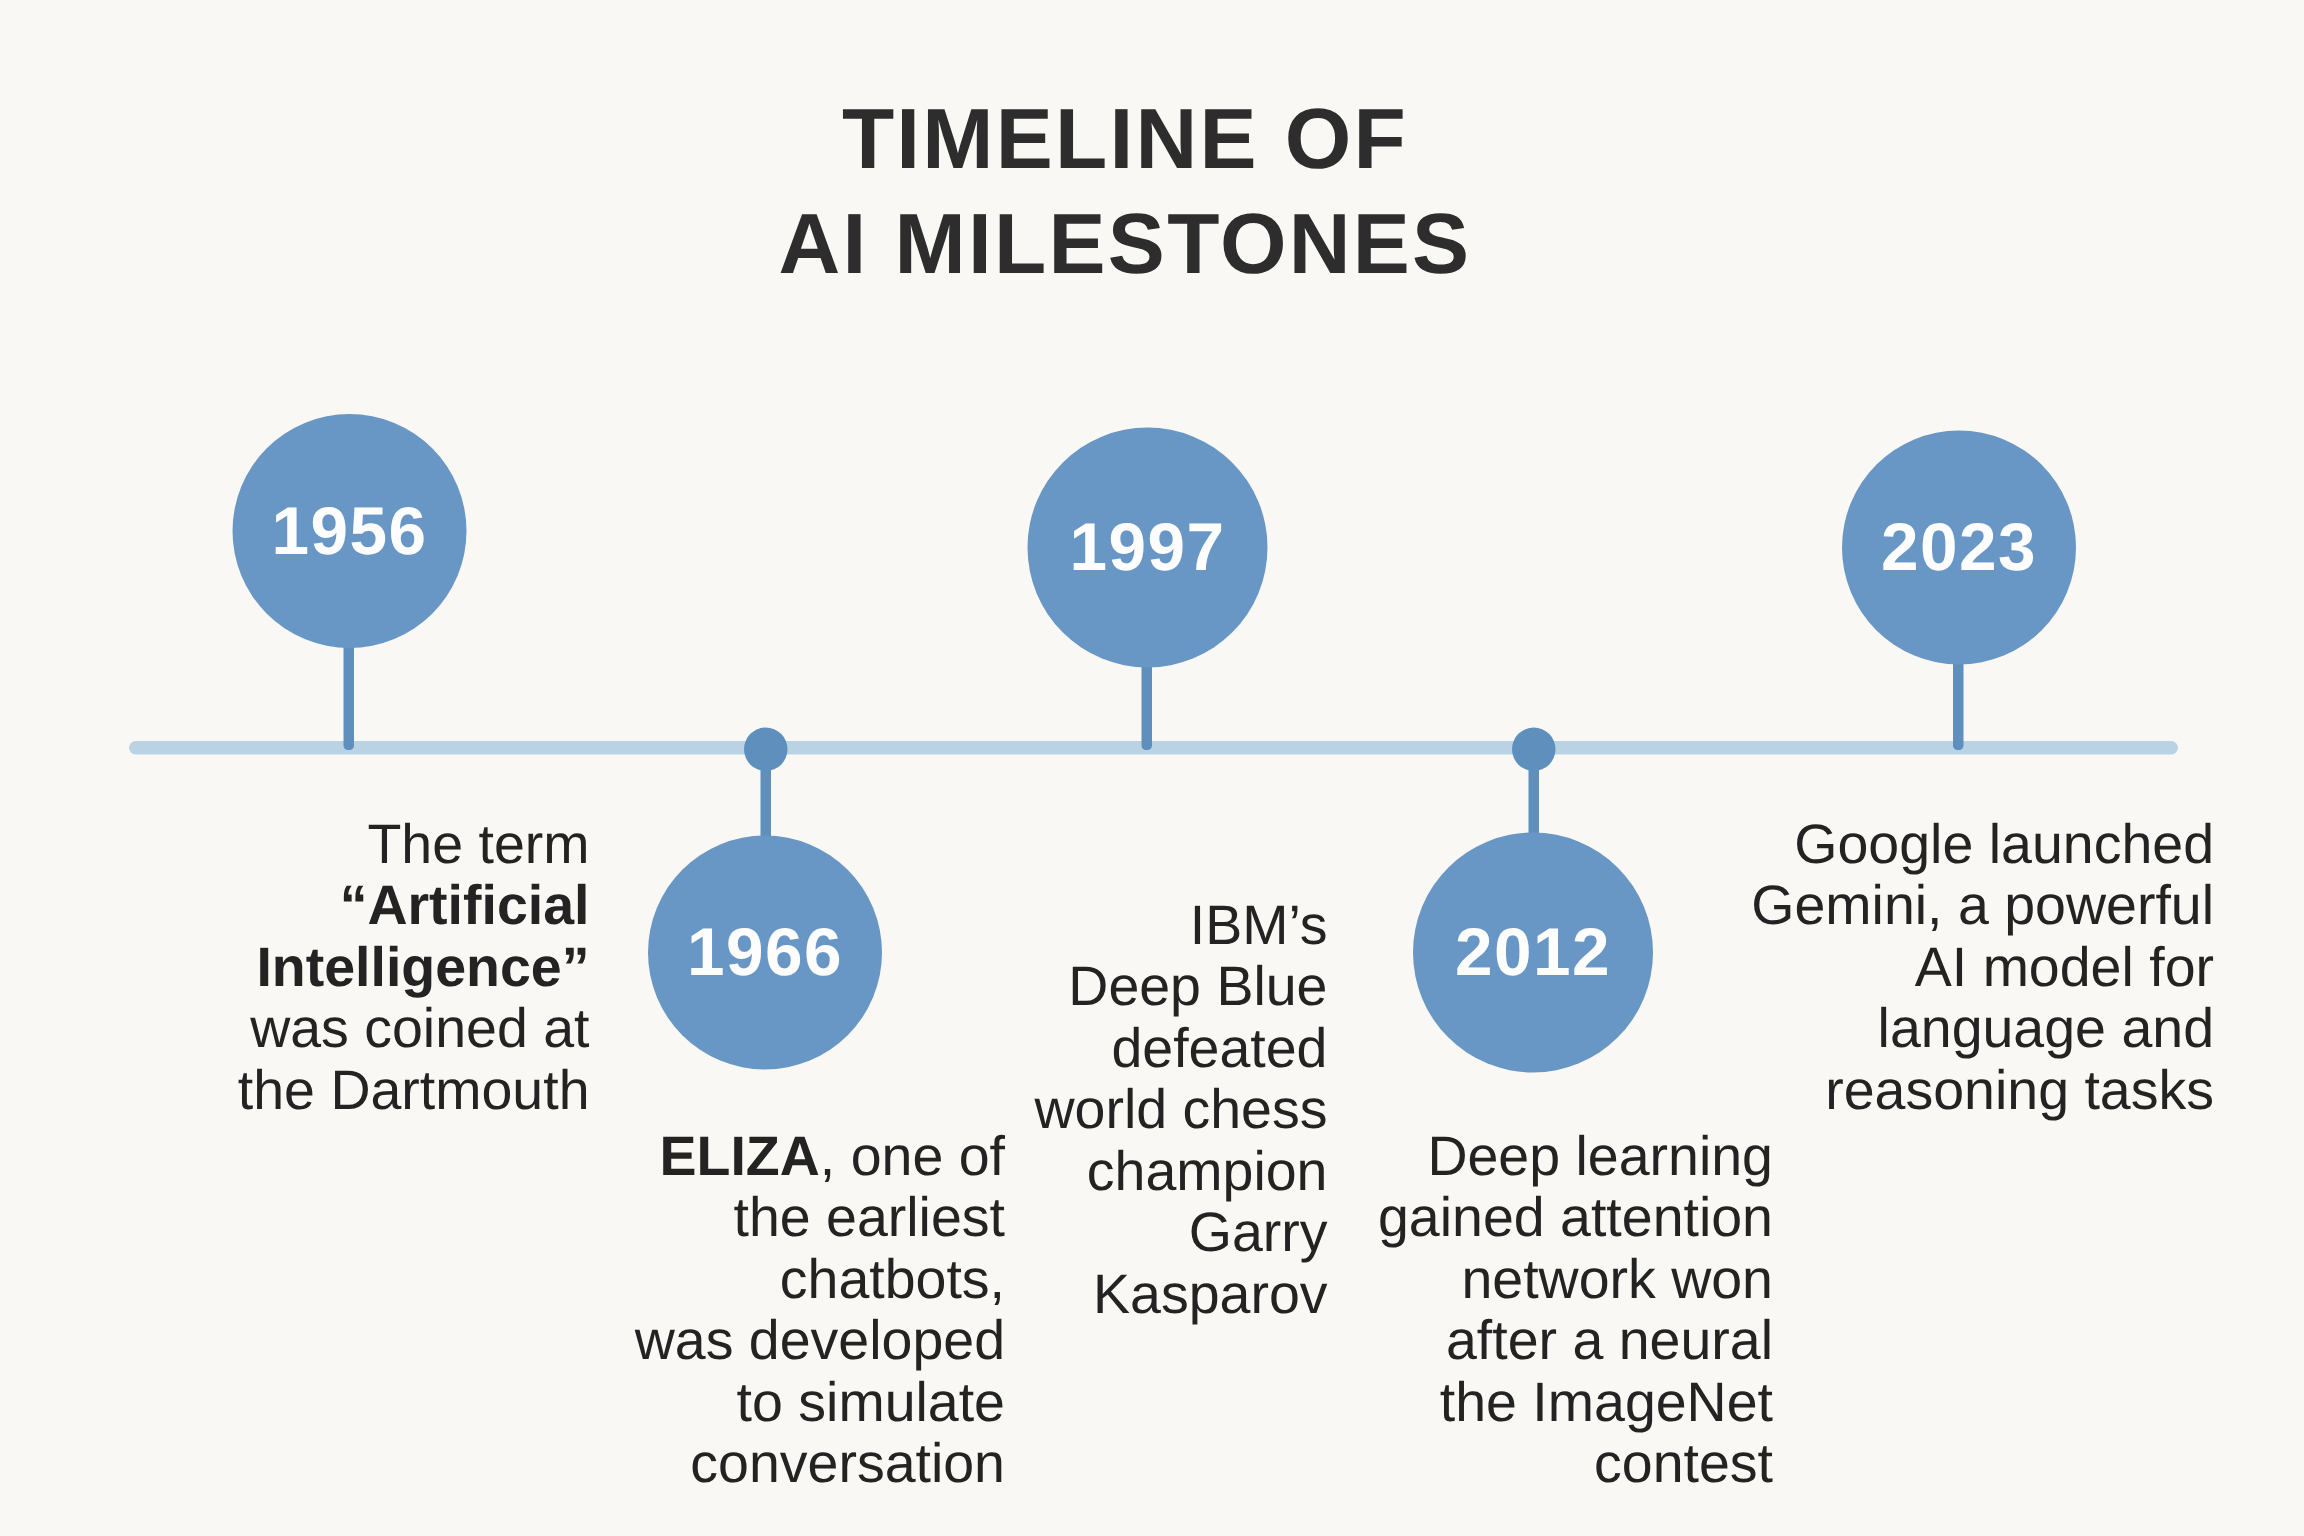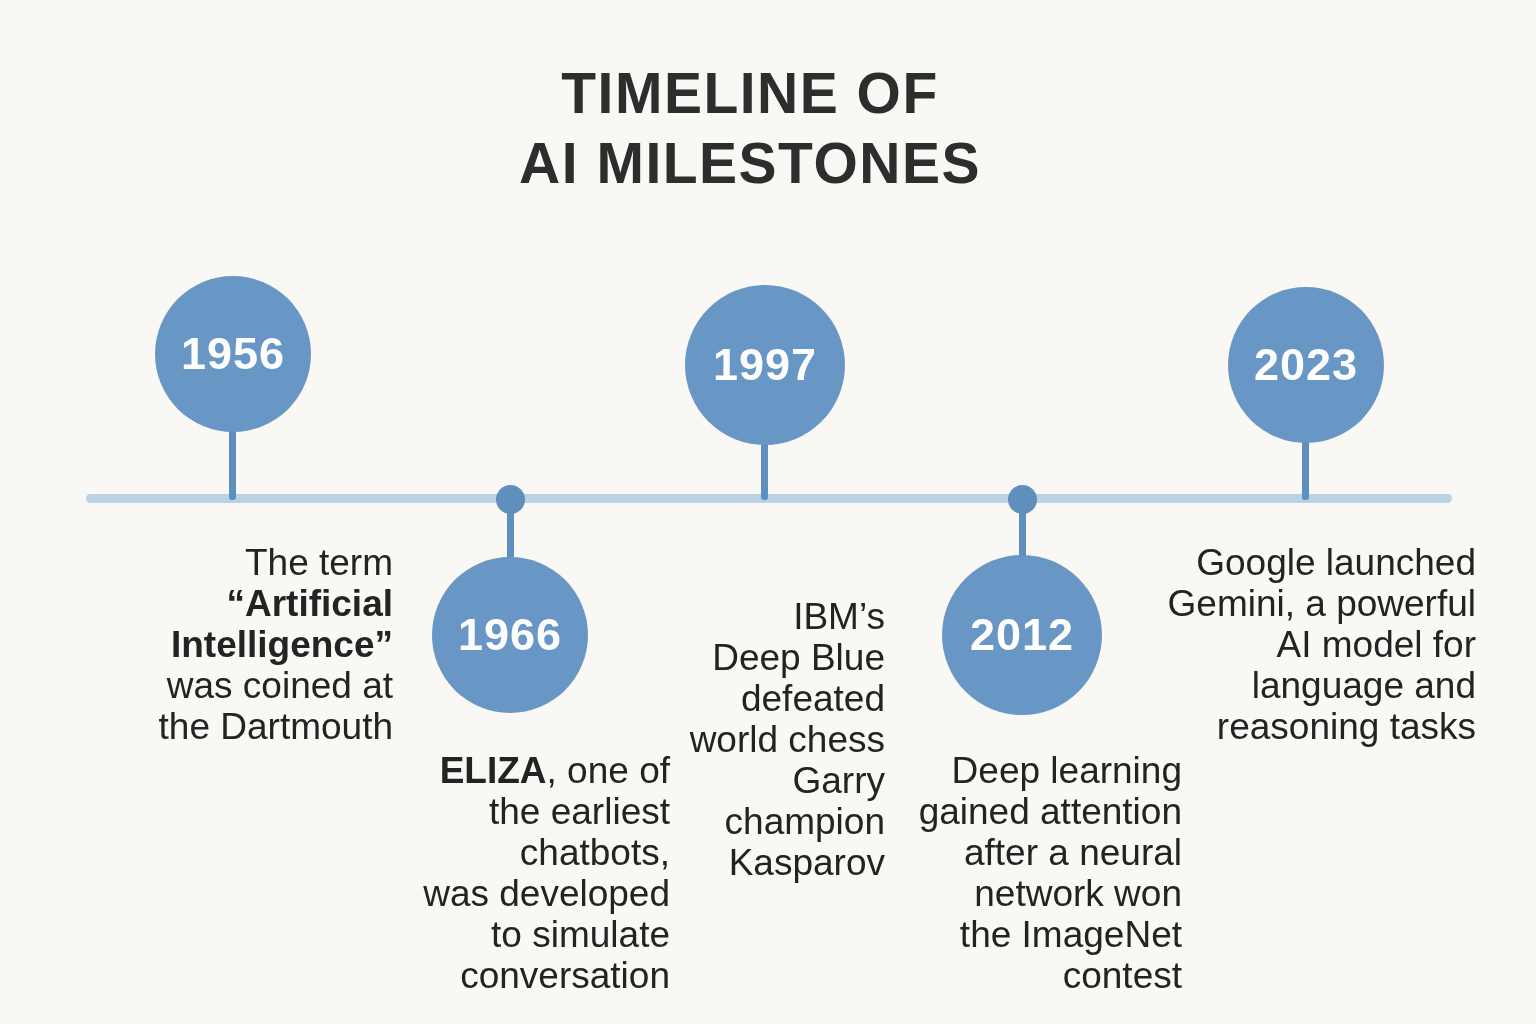--- a/index.html
+++ b/index.html
@@ -159,37 +159,37 @@
   <div class="milestone m2">
     <div class="stem"></div>
     <div class="circle">
       <span class="year">1997</span>
     </div>
     <div class="desc">
         <div><span>IBM’s</span></div>
         <div><span>Deep Blue</span></div>
         <div><span>defeated</span></div>
         <div><span>world chess</span></div>
+        <div><span>champion</span></div>
         <div><span>Garry</span></div>
-        <div><span>champion</span></div>
         <div><span>Kasparov</span></div>
       </div>
   </div>
 
   <div class="milestone m3">
     <div class="dot"></div>
     <div class="stem"></div>
     <div class="circle">
       <span class="year">2012</span>
     </div>
     <div class="desc">
         <div><span>Deep learning</span></div>
         <div><span>gained attention</span></div>
+        <div><span>network won</span></div>
         <div><span>after a neural</span></div>
-        <div><span>network won</span></div>
         <div><span>the ImageNet</span></div>
         <div><span>contest</span></div>
       </div>
   </div>
 
   <div class="milestone m4">
     <div class="stem"></div>
     <div class="circle">
       <span class="year">2023</span>
     </div>

